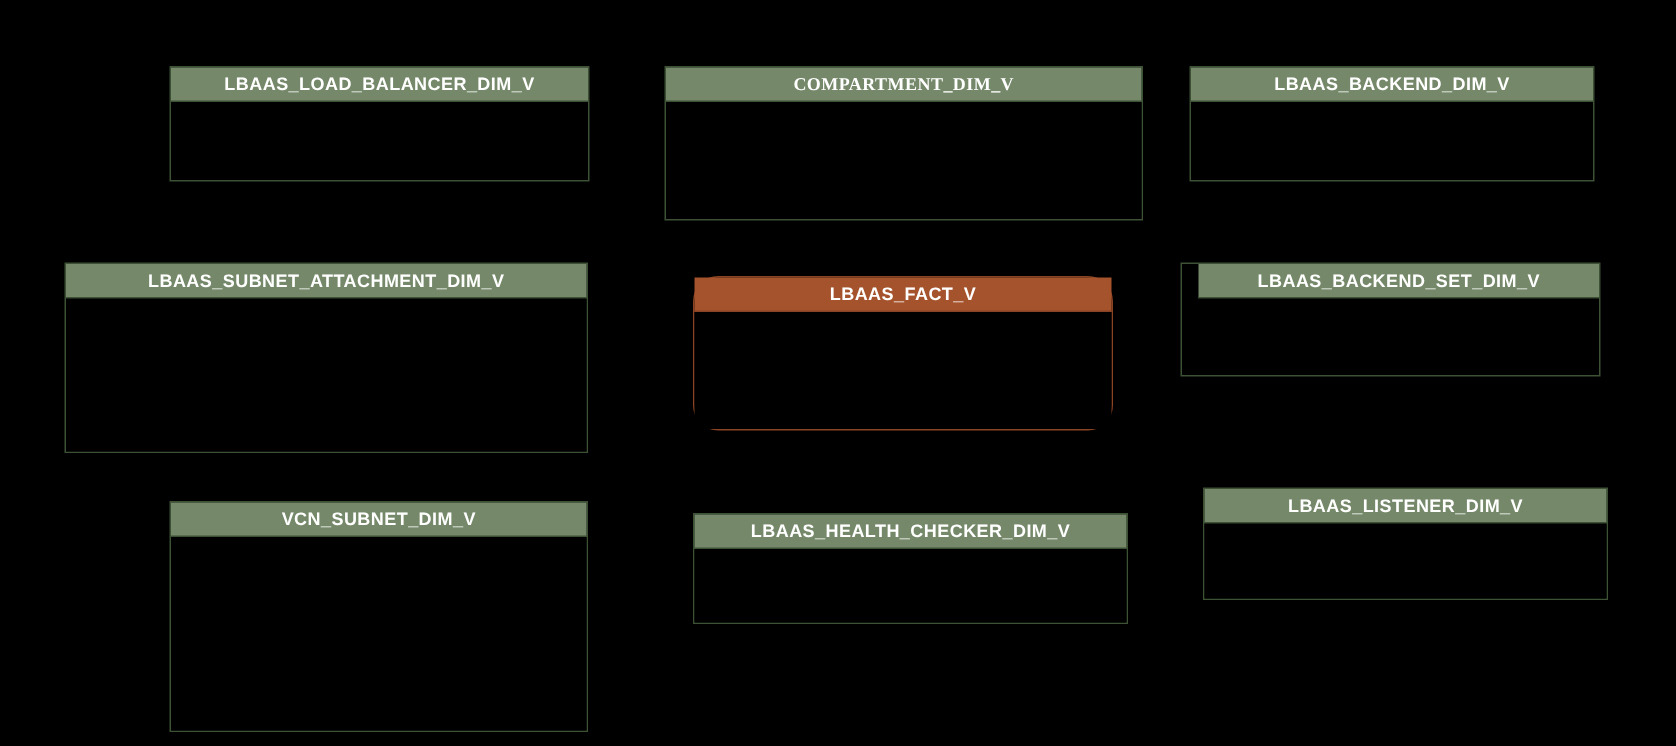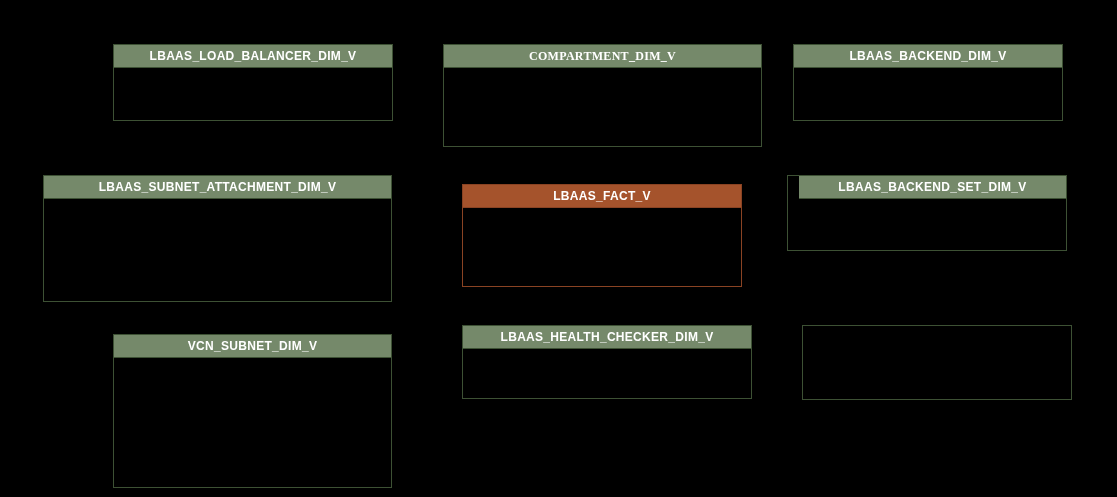--- a/index.html
+++ b/index.html
@@ -52,24 +52,24 @@
   .entity.fact .entity-header {
     background: #a5532c;
     border-bottom-color: #8a4323;
   }
 
   
   #e-load-balancer   { left: 113px; top: 44px;  width: 280px; height: 77px; }
   #e-compartment     { left: 443px; top: 44px;  width: 319px; height: 103px; font-family: Liberation Serif, serif; }
   #e-backend         { left: 793px; top: 44px;  width: 270px; height: 77px; }
   #e-subnet-attach   { left: 43px;  top: 175px; width: 349px; height: 127px; }
-  #e-fact            { left: 462px; top: 184px; width: 280px; height: 103px; }
+  #e-fact            { left: 462px; top: 184px; width: 280px; height: 103px; border-radius: 17px; }
   #e-backend-set     { left: 787px; top: 175px; width: 280px; height: 76px; padding-left: 11px; }
   #e-vcn-subnet      { left: 113px; top: 334px; width: 279px; height: 154px; }
-  #e-health-checker  { left: 462px; top: 325px; width: 290px; height: 74px; }
+  #e-health-checker  { left: 462px; top: 342px; width: 290px; height: 74px; }
   #e-listener        { left: 802px; top: 325px; width: 270px; height: 75px; }
 </style>
 </head>
 <body>
 
 <div class="canvas">
 
   <div class="entity" id="e-load-balancer">
     <div class="entity-header">
       <span class="entity-title">LBAAS_LOAD_BALANCER_DIM_V</span>
@@ -120,16 +120,19 @@
   </div>
 
   <div class="entity" id="e-health-checker">
     <div class="entity-header">
       <span class="entity-title">LBAAS_HEALTH_CHECKER_DIM_V</span>
     </div>
     <div class="entity-body"></div>
   </div>
 
   <div class="entity" id="e-listener">
+    <div class="entity-header">
+      <span class="entity-title">LBAAS_LISTENER_DIM_V</span>
+    </div>
     <div class="entity-body"></div>
   </div>
 
 </div>
 
 </body></html>

